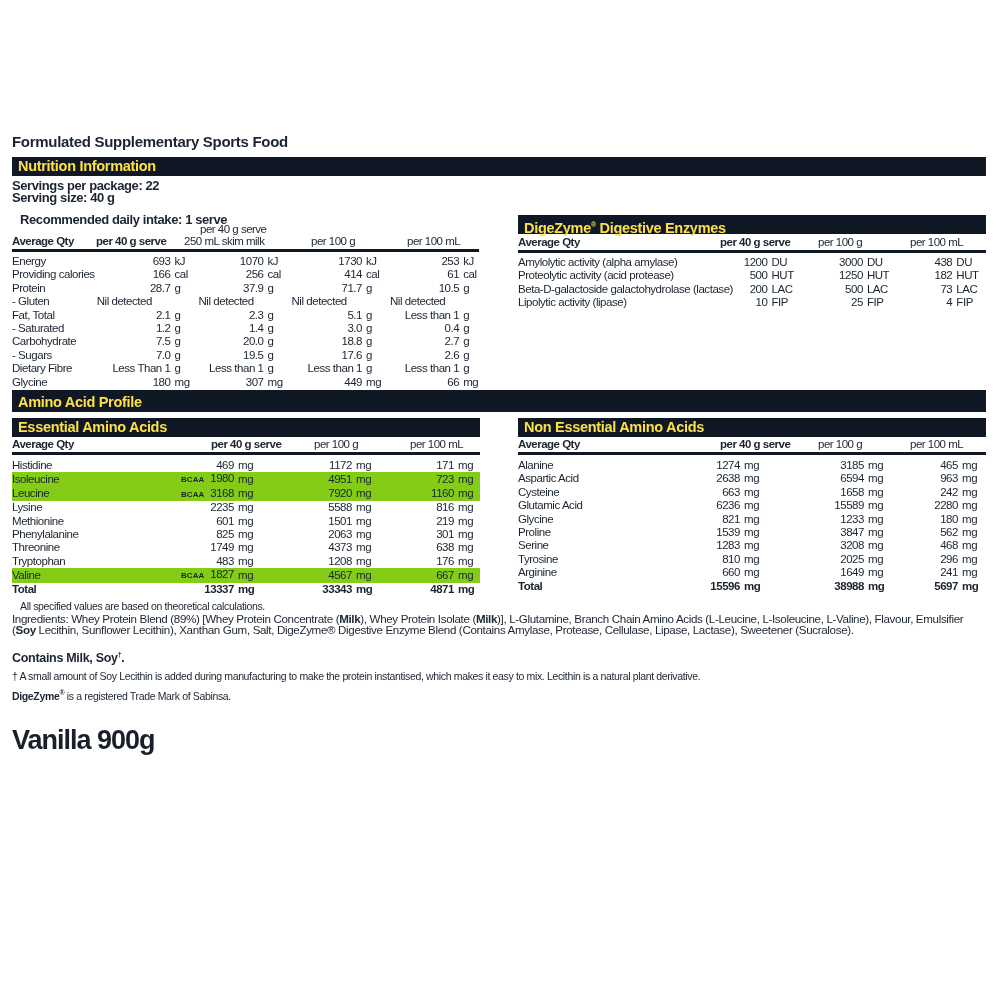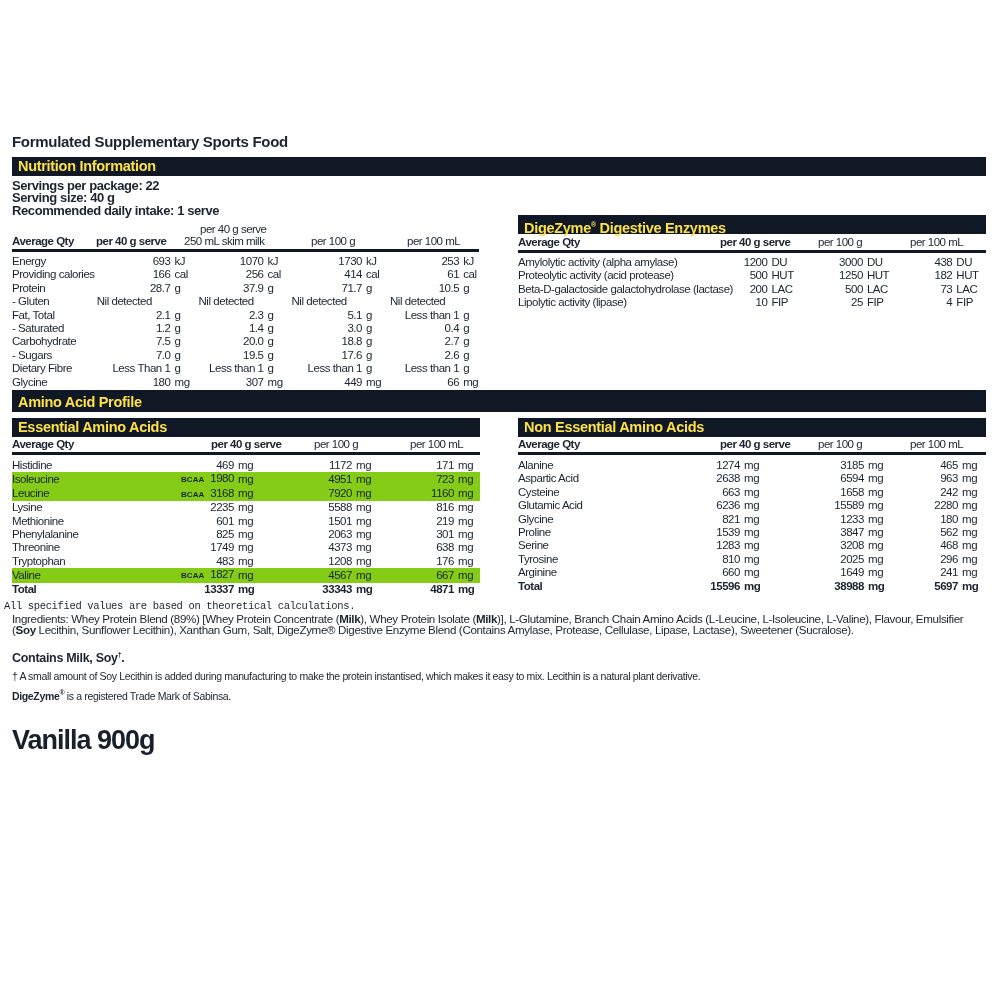--- a/index.html
+++ b/index.html
@@ -29,21 +29,21 @@
 <body>
 
 <div class="abs title-top">Formulated Supplementary Sports Food</div>
 
 <div class="abs bar" style="left:12px; top:157px; width:974px;">
   <span>Nutrition Information</span>
 </div>
 
 <div class="abs meta" style="top:180px;">Servings per package: 22</div>
 <div class="abs meta" style="top:192px;">Serving size: 40 g</div>
-<div class="abs meta" style="top:205px;">Recommended daily intake: 1 serve</div>
+<div class="abs meta" style="top:214px;margin-left:8px;">Recommended daily intake: 1 serve</div>
 
 <div class="abs" style="left:12px; top:221px; width:467px;">
   <div class="hdr-row" style="position:relative; height:26px;">
     <span class="abs b" style="left:0; bottom:0;">Average Qty</span>
     <span class="abs b" style="left:84px; bottom:0;">per 40 g serve</span>
     <span class="abs" style="left:188px; bottom:12px; font-size:11.5px;">per 40 g serve</span>
     <span class="abs" style="left:172px; bottom:0;">250 mL skim milk</span>
     <span class="abs" style="left:299px; bottom:0;">per 100 g</span>
     <span class="abs" style="left:395px; bottom:0;">per 100 mL</span>
   </div>
@@ -465,21 +465,21 @@
         <td class="num">15596</td>
         <td class="unit">mg</td>
         <td class="num">38988</td>
         <td class="unit">mg</td>
         <td class="num">5697</td>
         <td class="unit">mg</td>
       </tr>
     </tbody>
 </table>
 
-<div class="abs small" style="left:4px; top:600px; width:970px;font-family:Liberation Mono, monospace;">All specified values are based on theoretical calculations.</div>
+<div class="abs small" style="left:20px; top:600px; width:970px;">All specified values are based on theoretical calculations.</div>
 <div class="abs ingr" style="left:12px; top:614px; width:960px;" id="ingredients"><span>Ingredients: Whey Protein Blend (89%) [Whey Protein Concentrate (</span><b>Milk</b><span>), Whey Protein Isolate (</span><b>Milk</b><span>)], L-Glutamine, Branch Chain Amino Acids (L-Leucine, L-Isoleucine, L-Valine), Flavour, Emulsifier (</span><b>Soy</b><span> Lecithin, Sunflower Lecithin), Xanthan Gum, Salt, DigeZyme® Digestive Enzyme Blend (Contains Amylase, Protease, Cellulase, Lipase, Lactase), Sweetener (Sucralose).</span></div>
 <div class="abs" style="left:12px; top:651px; font-size:12.5px; font-weight:bold; letter-spacing:-0.3px;">
   <span>Contains Milk, Soy</span><sup>†</sup><span>.</span>
 </div>
 <div class="abs small" style="left:12px; top:670px; width:980px;">† A small amount of Soy Lecithin is added during manufacturing to make the protein instantised, which makes it easy to mix. Lecithin is a natural plant derivative.</div>
 <div class="abs small" style="left:12px; top:689px;">
   <b>DigeZyme</b><sup style="font-weight:bold">®</sup><span> is a registered Trade Mark of Sabinsa.</span>
 </div>
 
 <div class="abs bigname">Vanilla 900g</div>

